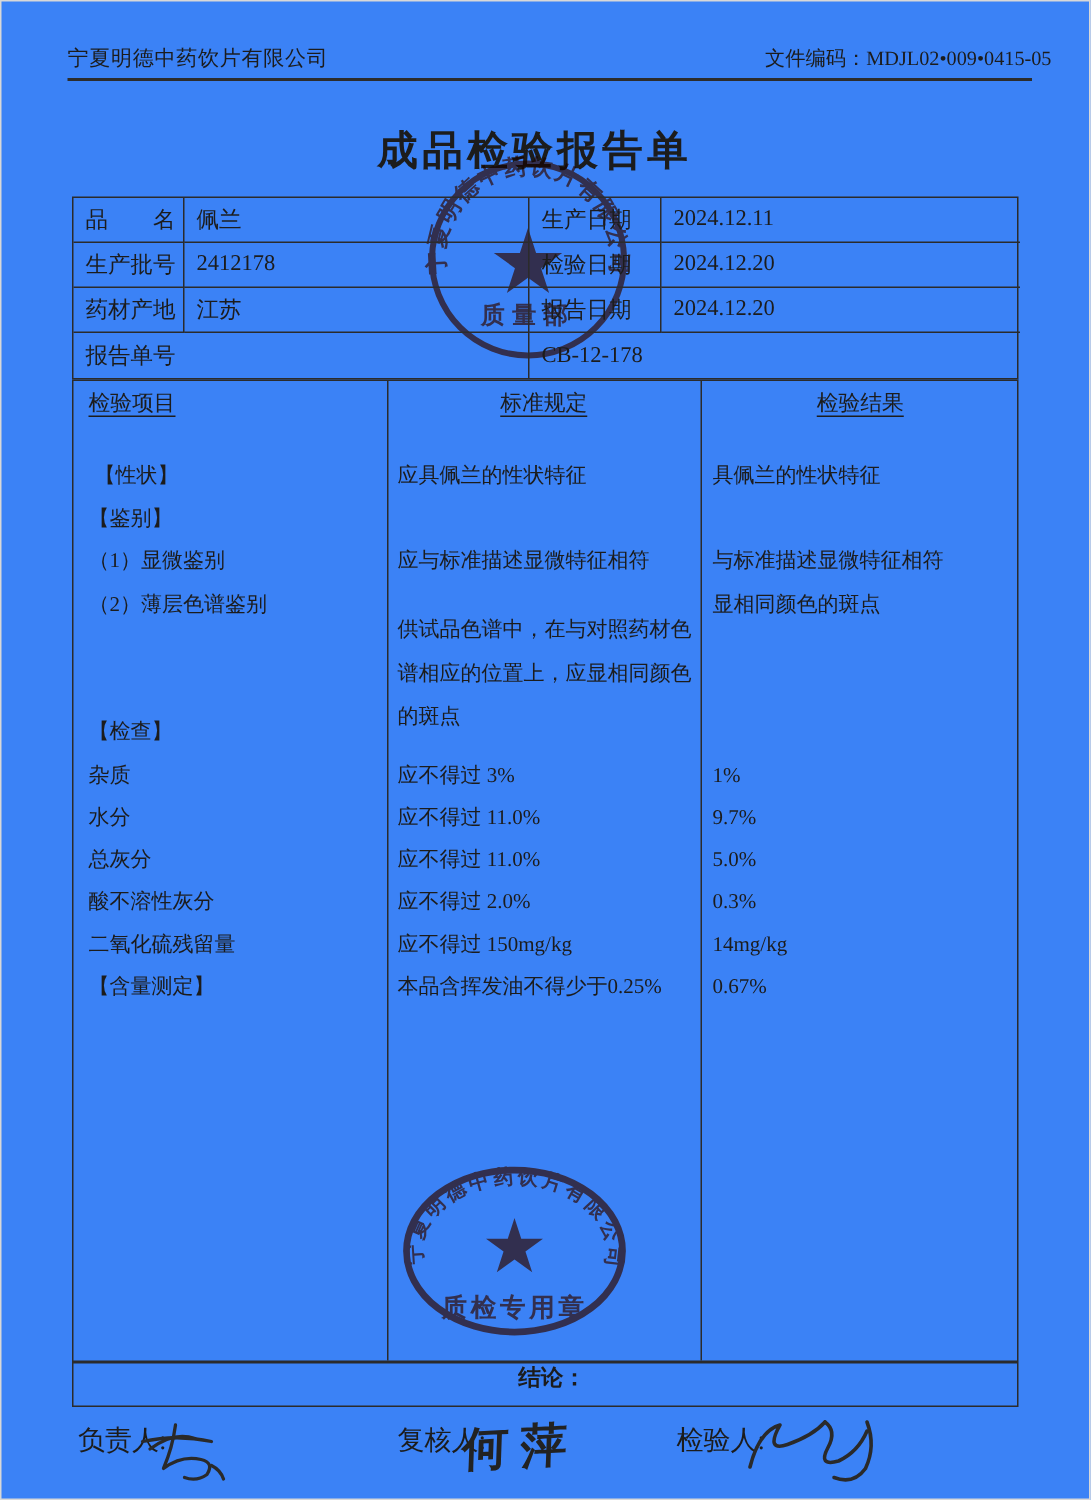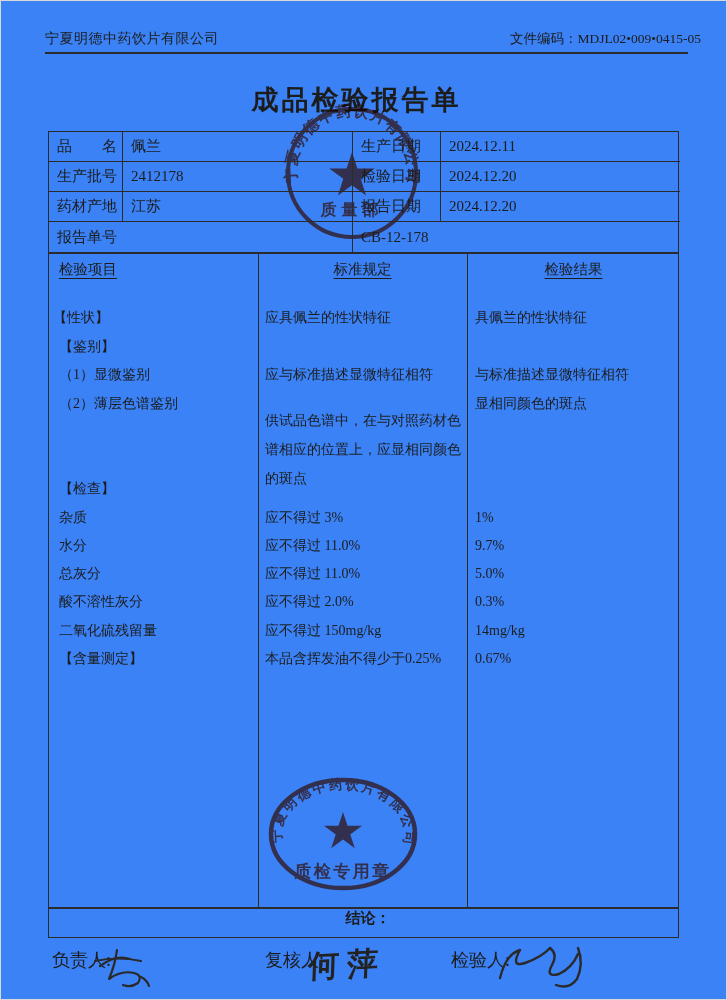--- a/index.html
+++ b/index.html
@@ -102,21 +102,21 @@
   </div>
 
   <div class="tbl-main">
     <div class="vline" style="left:209px;"></div>
     <div class="vline" style="left:418px;"></div>
 
     <div class="cell th" style="left:10px;top:5px;">检验项目</div>
     <div class="cell th th-center" style="left:418px;width:213px;top:5px;">检验结果</div>
     <div class="cell th th-center" style="left:209px;width:209px;top:5px;">标准规定</div>
 
-    <div class="cell" style="left:4px;top:54px;">【性状】</div>
+    <div class="cell" style="left:14px;top:54px;">【性状】</div>
     <div class="cell" style="left:10px;top:83px;">【鉴别】</div>
     <div class="cell" style="left:10px;top:111px;">（1）显微鉴别</div>
     <div class="cell" style="left:10px;top:140px;">（2）薄层色谱鉴别</div>
     <div class="cell" style="left:10px;top:225px;">【检查】</div>
     <div class="cell" style="left:10px;top:254px;">杂质</div>
     <div class="cell" style="left:10px;top:282px;">水分</div>
     <div class="cell" style="left:10px;top:310px;">总灰分</div>
     <div class="cell" style="left:10px;top:338px;">酸不溶性灰分</div>
     <div class="cell" style="left:10px;top:367px;">二氧化硫残留量</div>
     <div class="cell" style="left:10px;top:395px;">【含量测定】</div>

